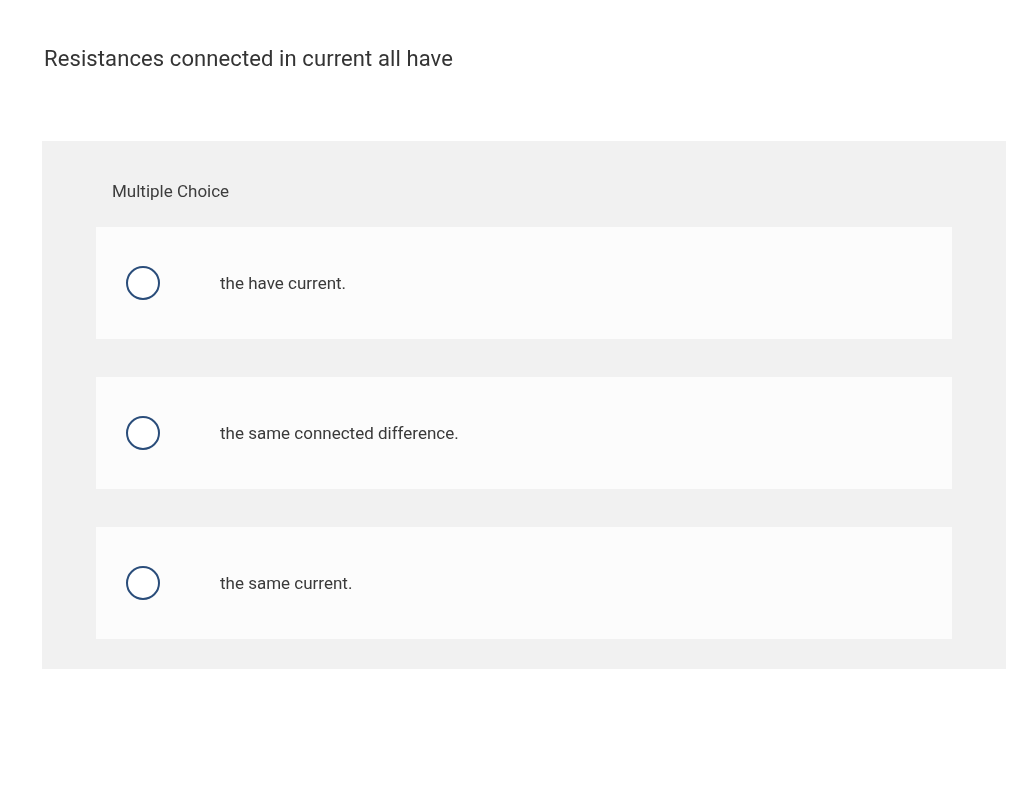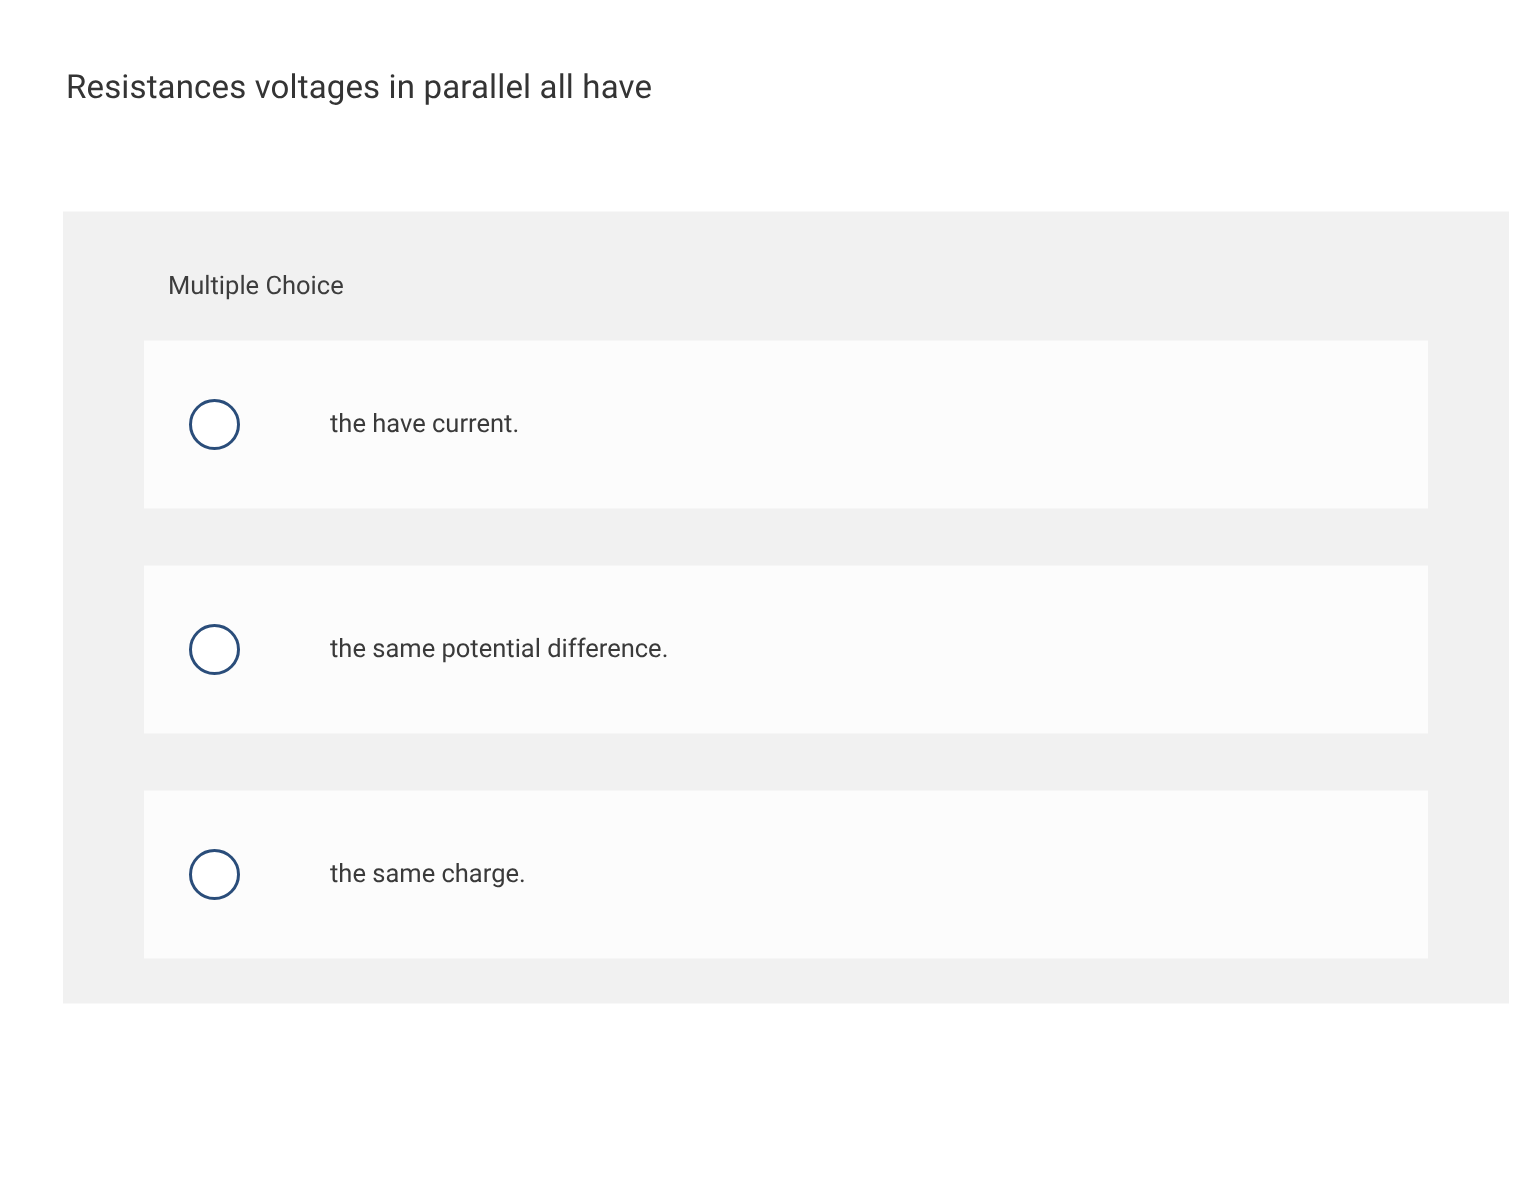--- a/index.html
+++ b/index.html
@@ -57,36 +57,36 @@
     .option-label {
       font-size: 17px;
       color: #3a3a3a;
       margin-left: 48px;
       font-weight: 400;
     }
   </style>
 </head>
 <body>
 
-<div class="question-text">Resistances voltages in parallel all have</div>
+<div class="question-text">Resistances connected in current all have</div>
 
 <div class="mc-container">
   <div class="mc-header">Multiple Choice</div>
   <div class="options">
 
     <div class="option">
       <div class="radio"></div>
       <div class="option-label">the have current.</div>
     </div>
 
     <div class="option">
       <div class="radio"></div>
-      <div class="option-label">the same potential difference.</div>
+      <div class="option-label">the same connected difference.</div>
     </div>
 
     <div class="option">
       <div class="radio"></div>
-      <div class="option-label">the same charge.</div>
+      <div class="option-label">the same current.</div>
     </div>
 
 
   </div>
 </div>
 
 </body></html>

